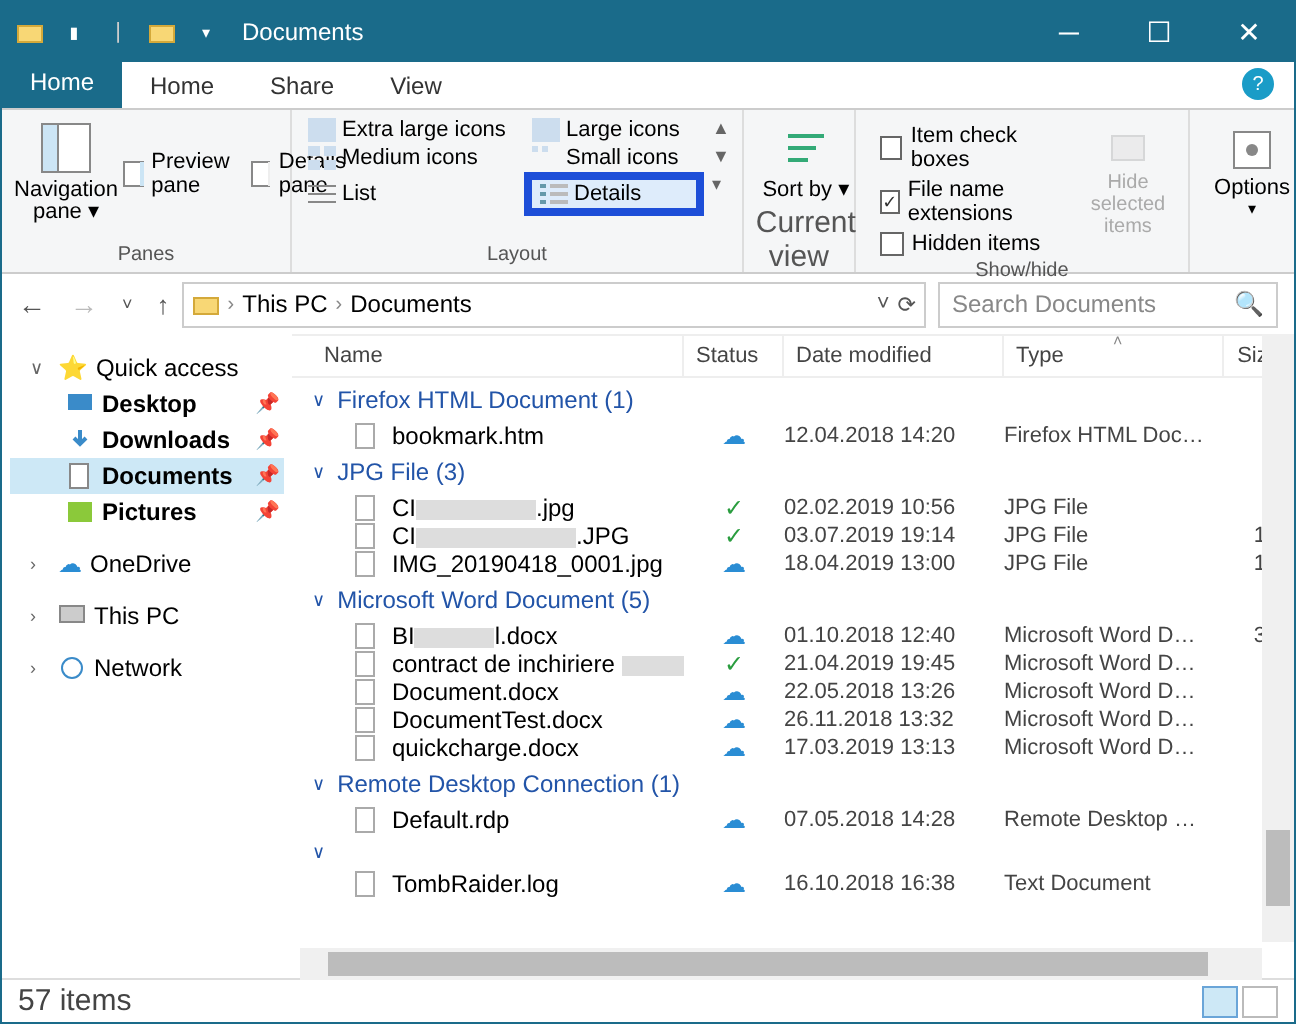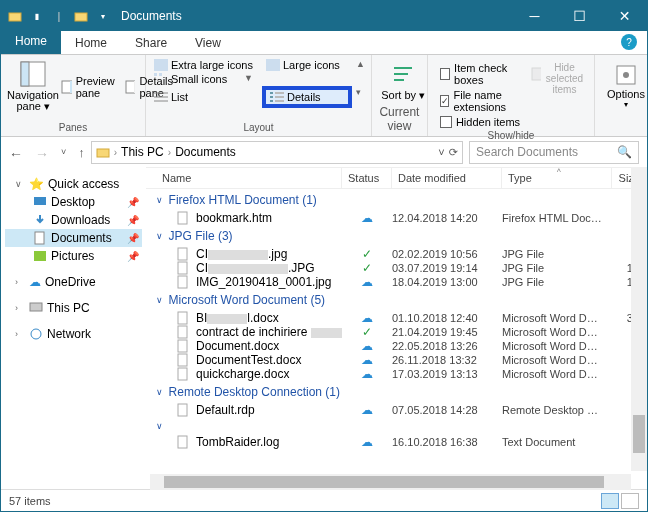--- a/index.html
+++ b/index.html
@@ -30,36 +30,36 @@
 .lbtn.sel { border: 4px solid #1d4ed8; background: #deecfb; }
 .lbtn .icn { width: 14px; height: 12px; display: inline-block; }
 .arrow { font-size: 9px; color: #666; padding: 1px 2px; }
 .sortgrp { width: 50px; display: flex; flex-direction: column; align-items: center; padding-top: 4px; }
 .sortgrp svg { margin-bottom: 2px; }
 .sortgrp .slabel { font-size: 11px; }
 .showhide { width: 172px; display: flex; }
 .showcol { display: flex; flex-direction: column; gap: 3px; padding: 4px 4px 0 6px; }
 .chkrow { display: flex; align-items: center; gap: 4px; font-size: 11px; }
 .chkrow .chk { width: 12px; height: 12px; border: 1px solid #666; background: #fff; display: inline-flex; align-items: center; justify-content: center; font-size: 9px; color: #333; }
-.hidesel { display: flex; flex-direction: row; align-items: flex-start; padding-top: 4px; color: #aaa; width: 60px;}
+.hidesel { display: flex; flex-direction: column; align-items: center; padding-top: 4px; color: #aaa; width: 60px;}
 .hidesel .slabel { font-size: 10px; text-align: center; line-height: 1.1; }
 .options { width: 50px; display: flex; flex-direction: column; align-items: center; padding-top: 4px; }
 .options .slabel { font-size: 11px; }
 .addrbar { height: 30px; display: flex; align-items: center; padding: 3px 8px; gap: 6px; }
 .navarrows { display: flex; gap: 12px; color: #555; font-size: 14px; align-items: center; }
 .navarrows .up { font-size: 13px; }
 .breadcrumb { flex: 1; border: 1px solid #ccc; height: 23px; display: flex; align-items: center; padding: 0 4px; font-size: 12px; }
 .breadcrumb .sep { margin: 0 4px; color: #888; font-size: 10px; }
 .breadcrumb .bcend { margin-left: auto; display: flex; gap: 4px; color: #555; font-size: 11px; }
 .searchbox { width: 170px; border: 1px solid #ccc; height: 23px; display: flex; align-items: center; padding: 0 6px; font-size: 12px; color: #888; }
 .searchbox .sicn { margin-left: auto; color: #555; }
 .mainrow { display: flex; height: 322px; }
 .sidebar { width: 150px; padding: 8px 4px; font-size: 12px; overflow: hidden; }
 .sidebar .sitem { display: flex; align-items: center; gap: 4px; padding: 2px 2px 2px 10px; }
-.sidebar .sitem.sub { padding-left: 28px; }
+.sidebar .sitem.sub { padding-left: 28px; font-weight: bold; }
 .sidebar .sitem.active { background: #cde8f6; }
 .sidebar .sitem .pin { margin-left: auto; color: #888; font-size: 10px; }
 .sidebar .exp { color: #666; width: 10px; font-size: 9px; }
 .sidebar .gap { height: 8px; }
 .filepane { flex: 1; position: relative; }
 .colhead { display: flex; border-top: 1px solid #eee; border-bottom: 1px solid #eee; font-size: 11px; color: #444; }
 .colhead div { padding: 4px 6px; border-right: 1px solid #eee; }
 .c-name { width: 196px; padding-left: 16px !important; }
 .c-status { width: 50px; }
 .c-date { width: 110px; }
@@ -74,21 +74,21 @@
 .frow .fstatus { width: 50px; text-align: center; }
 .frow .fdate { width: 110px; color: #444; font-size: 11px; }
 .frow .ftype { width: 110px; color: #444; font-size: 11px; white-space: nowrap; overflow: hidden; text-overflow: ellipsis; }
 .frow .fsize { width: 35px; text-align: right; color: #444; font-size: 11px; }
 .cloud { color: #2a8dd4; font-size: 12px; }
 .green { color: #2a9d3f; font-size: 12px; }
 .vsb { position: absolute; right: 0; top: 0; width: 16px; height: 304px; background: #f0f0f0; }
 .vsb .thumb { position: absolute; right: 2px; top: 248px; width: 12px; height: 38px; background: #bcbcbc; }
 .hsb { height: 16px; background: #f0f0f0; margin-left: 4px; position: relative; margin-right: 16px; }
 .hsb .thumb { position: absolute; left: 14px; top: 2px; height: 12px; width: 440px; background: #bcbcbc; }
-.statusbar { height: 22px; border-top: 1px solid #ddd; display: flex; align-items: center; padding: 0 8px; font-size: 11px; color: #444; }
+.statusbar { height: 22px; border-top: 1px solid #ddd; display: flex; align-items: center; padding: 0 8px; font-size: 15px; color: #444; }
 .statusbar .viewbtns { margin-left: auto; display: flex; gap: 2px; }
 .statusbar .viewbtns span { width: 18px; height: 16px; border: 1px solid #bbb; display: inline-block; }
 .statusbar .viewbtns span.act { background: #cde8f6; border-color: #6aa5d8; }
 .ficon { width: 14px; height: 14px; display: inline-block; flex-shrink: 0; }
 .redact { display: inline-block; height: 10px; background: #ddd; vertical-align: middle; }
 </style>
 </head>
 <body>
 
 <div class="titlebar">
@@ -164,20 +164,29 @@
           </div>
         <div class="lbtn" style="width:90px">
             <span class="icn"><svg width="14" height="12">
                 <rect width="14" height="12" fill="#cde"></rect>
               </svg></span>
             <span>Large icons</span>
           </div>
         <div class="arrow">▲</div>
       </div>
       <div class="lrow">
+        <div class="lbtn">
+            <span class="icn"><svg width="14" height="12">
+                <rect x="0" y="0" width="6" height="5" fill="#cde"></rect>
+                <rect x="8" y="0" width="6" height="5" fill="#cde"></rect>
+                <rect x="0" y="7" width="6" height="5" fill="#cde"></rect>
+                <rect x="8" y="7" width="6" height="5" fill="#cde"></rect>
+              </svg></span>
+            <span>Medium icons</span>
+          </div>
         <div class="lbtn" style="width:90px">
             <span class="icn"><svg width="14" height="12">
                 <rect x="0" y="0" width="3" height="3" fill="#cde"></rect>
                 <rect x="5" y="0" width="3" height="3" fill="#cde"></rect>
               </svg></span>
             <span>Small icons</span>
           </div>
         <div class="arrow">▼</div>
       </div>
       <div class="lrow">
@@ -207,21 +216,21 @@
   </div>
   <div class="rgroup" style="width:56px">
     <div class="sortgrp">
       <svg width="26" height="26">
           <line x1="4" y1="6" x2="22" y2="6" stroke="#3a7" stroke-width="2"></line>
           <line x1="4" y1="12" x2="18" y2="12" stroke="#3a7" stroke-width="2"></line>
           <line x1="4" y1="18" x2="14" y2="18" stroke="#3a7" stroke-width="2"></line>
         </svg>
       <span class="slabel" style="white-space:pre-line;text-align:center;line-height:1;">Sort by ▾</span>
     </div>
-    <div class="glabel" style="font-size:12px">Current view</div>
+    <div class="glabel" style="font-size:15px">Current view</div>
   </div>
   <div class="rgroup showhide">
     <div style="display:flex;flex:1">
       <div class="showcol">
         <div class="chkrow">
             <span class="chk"></span>
             <span>Item check boxes</span>
           </div>
         <div class="chkrow">
             <span class="chk">✓</span>

